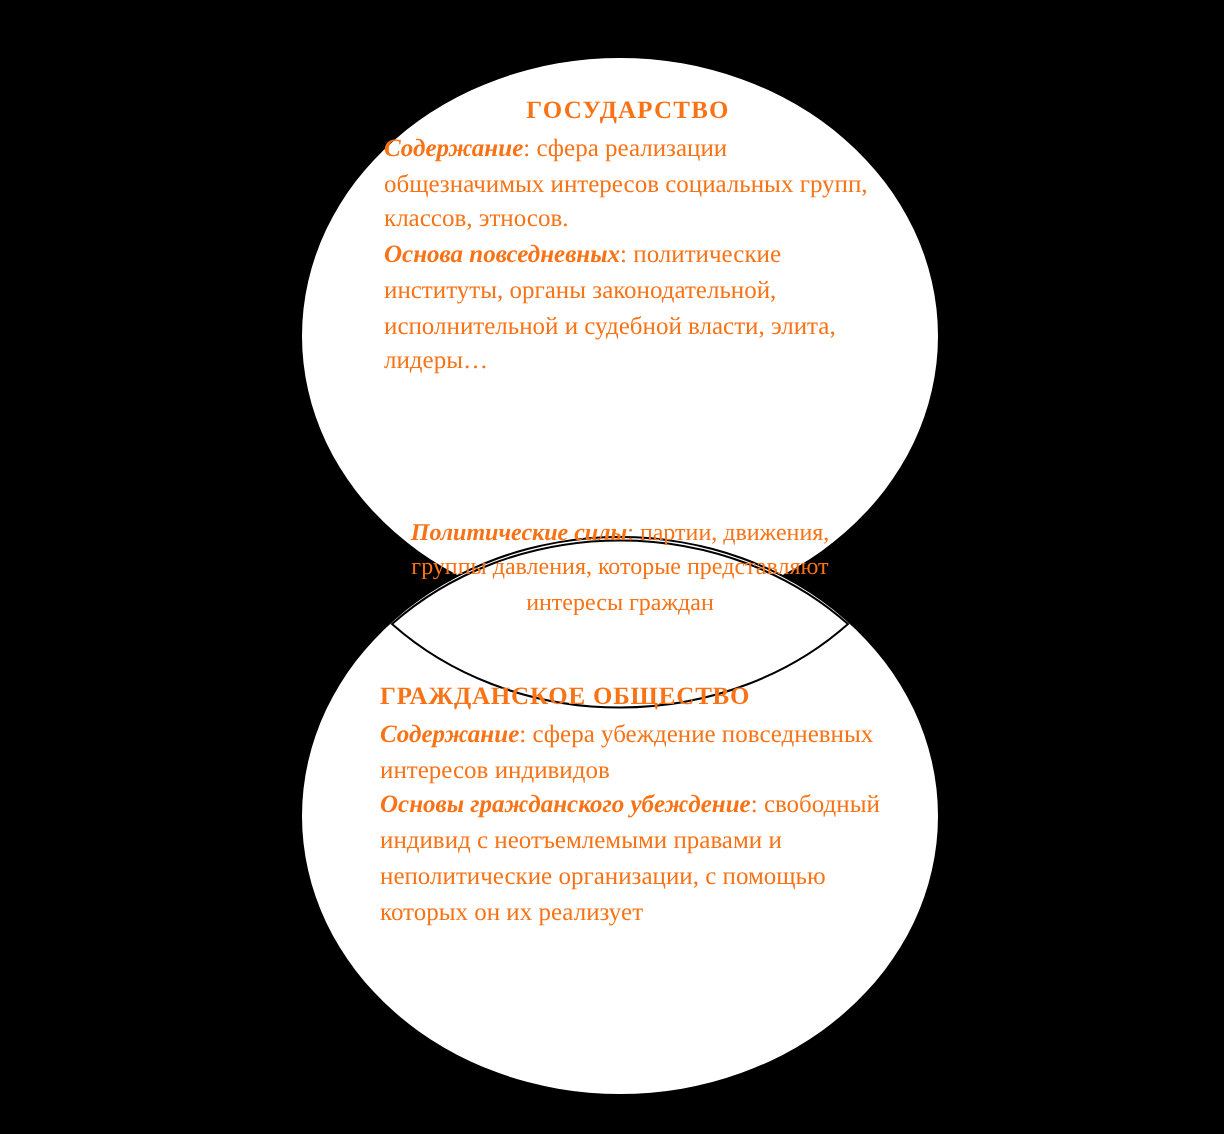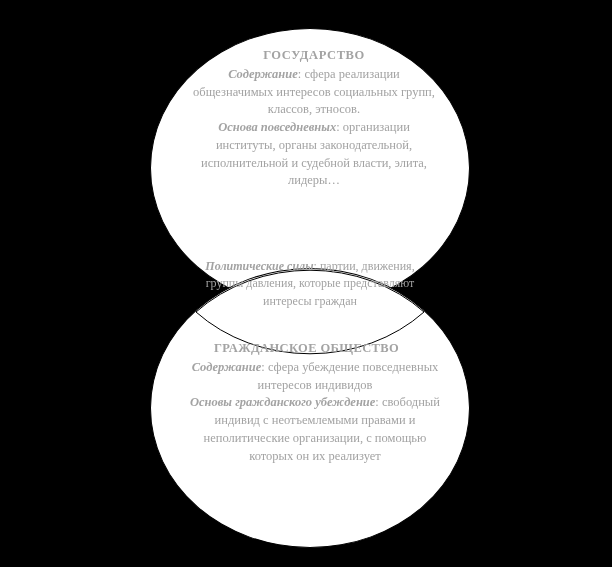--- a/index.html
+++ b/index.html
@@ -49,21 +49,21 @@
     top: 0;
     width: 612px;
     height: 567px;
     z-index: 2;
     pointer-events: none;
   }
 
   .text-block {
     position: absolute;
     z-index: 3;
-    color: #a3a3a3;
+    color: #f97316;
     font-family: "Liberation Serif", serif;
     font-size: 12.5px;
     line-height: 1.42;
   }
 
   #text-state {
     left: 192px;
     top: 47px;
     width: 244px;
   }
@@ -90,52 +90,51 @@
     letter-spacing: 0.6px;
     margin-bottom: 1px;
   }
 
   .heading-left {
     display: block;
     text-align: left;
     font-weight: bold;
     letter-spacing: 0.4px;
     margin-bottom: 1px;
-    margin-left: 24px;
   }
 
   .lbl {
     font-weight: bold;
     font-style: italic;
   }
 
   .para {
     display: block;
     margin: 0;
-    text-align: center;
+    text-align: left;
   }
   #text-lens .para { text-align: center; }
 </style>
 </head>
 <body>
 
 <div id="canvas">
 
   <div class="ellipse" id="ellipse-top"></div>
   <div class="ellipse" id="ellipse-bottom"></div>
 
   <svg id="lens-svg" viewBox="0 0 612 567">
 
     <path d="M 196 312 A 160 140 0 0 1 424 312 A 160 140 0 0 1 196 312 Z" fill="none" stroke="#000000" stroke-width="1"></path>
   </svg>
 
   <div class="text-block" id="text-state">
     <span class="heading">ГОСУДАРСТВО</span>
     <span class="para"><span class="lbl">Содержание</span><span>: </span><span>сфера реализации общезначимых интересов социальных групп, классов, этносов.</span></span>
-    <span class="para"><span class="lbl">Основа повседневных</span><span>: </span><span>организации институты, органы законодательной, исполнительной и судебной власти, элита, лидеры…</span></span>
+    <span class="para"><span class="lbl">Основа повседневных</span><span>: </span><span>политические институты, органы законодательной, исполнительной и судебной власти, элита, лидеры…</span></span>
   </div>
 
   <div class="text-block" id="text-lens">
     <span class="para"><span class="lbl">Политические силы</span><span>: </span><span>партии, движения, группы давления, которые представляют интересы граждан</span></span>
   </div>
 
   <div class="text-block" id="text-civil">
     <span class="heading-left">ГРАЖДАНСКОЕ ОБЩЕСТВО</span>
     <span class="para"><span class="lbl">Содержание</span><span>: </span><span>сфера убеждение повседневных интересов индивидов</span></span>
     <span class="para"><span class="lbl">Основы гражданского убеждение</span><span>: </span><span>свободный индивид с неотъемлемыми правами и неполитические организации, с помощью которых он их реализует</span></span>

